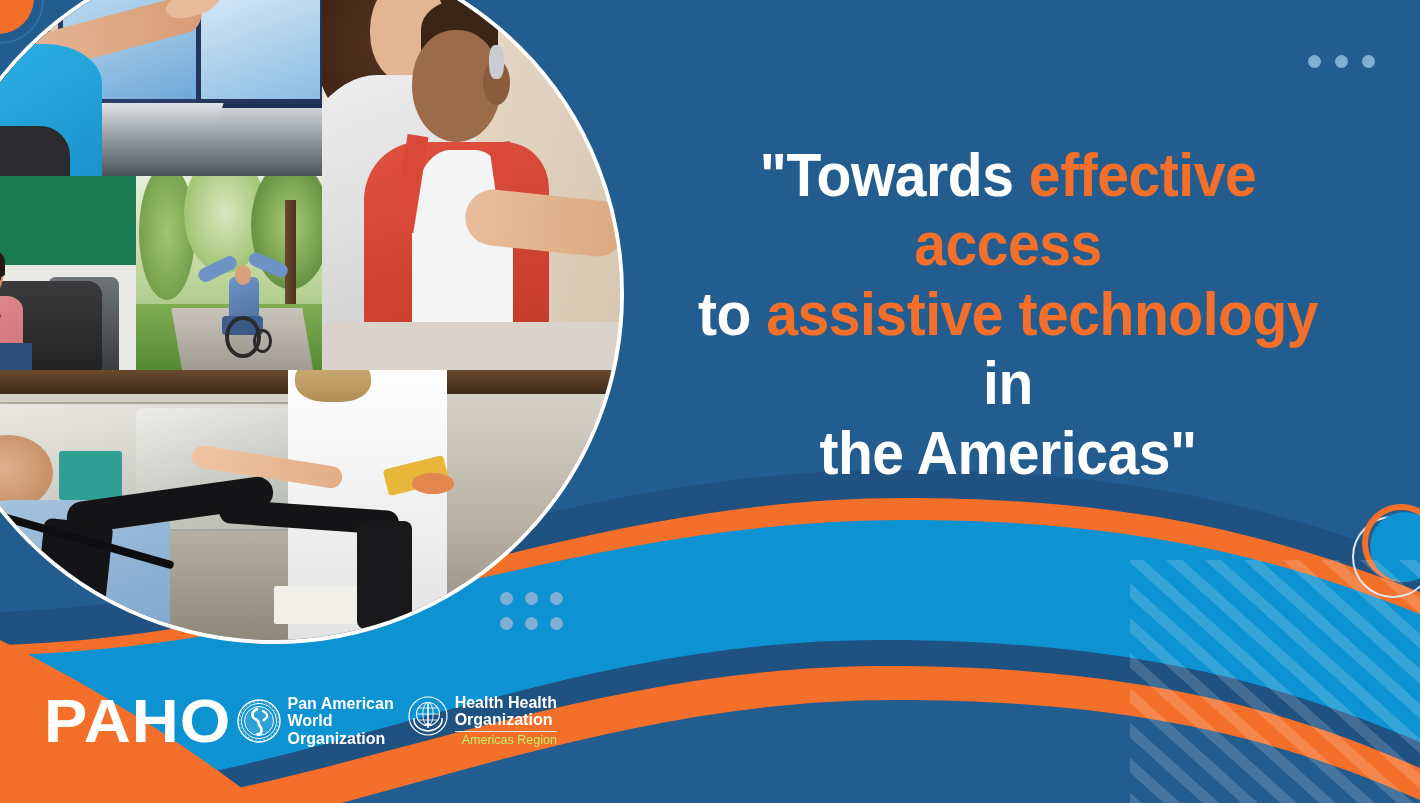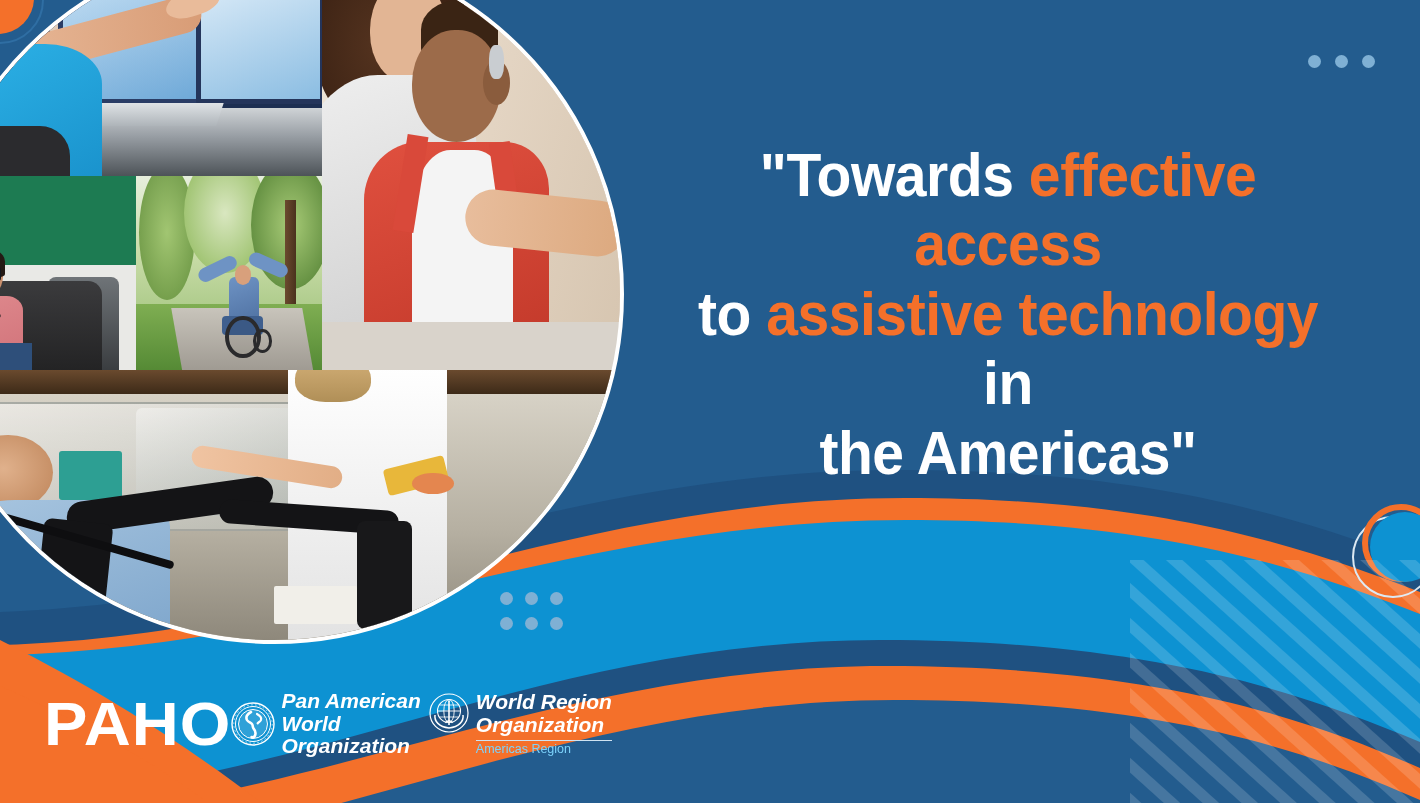--- a/index.html
+++ b/index.html
@@ -264,49 +264,48 @@
   #title .hl { color: #f4702a; }
 
   
   #logo {
     position: absolute;
     left: 44px;
     top: 690px;
     z-index: 9;
     display: flex;
     align-items: center;
-    gap: 8px;
+    gap: 14px;
   }
   #paho-word {
     color: #ffffff;
     font-weight: bold;
     font-size: 62px;
     letter-spacing: 1px;
     line-height: 1;
     font-family: "Liberation Sans", sans-serif;
     transform: scaleX(1.05);
     transform-origin: 0 50%;
   }
   .emblem { flex: 0 0 auto; }
   .lockup { display: flex; align-items: center; gap: 7px; }
   .lk-text {
     color: #ffffff;
-    font-size: 21px;
+    font-size: 16px;
     font-weight: bold;
     line-height: 1.08;
     font-family: "Liberation Sans", sans-serif;
-    font-style: italic;
   }
   #who-block { display: flex; flex-direction: column; }
   #who-rule { height: 1px; background: #cfe3f2; margin: 3px 0 2px 0; width: 100%; }
   #who-region {
-    color: #7dd3fc;
+    color: #bef264;
     font-size: 12.5px;
     line-height: 1.1;
-    text-align: left;
+    text-align: right;
     font-family: "Liberation Sans", sans-serif;
   }
 </style>
 </head>
 <body>
 
 <div id="slide">
 
   <div id="tl-ring"></div>
   <div id="tl-circle"></div>
@@ -495,21 +494,21 @@
         <line x1="8.5" y1="18" x2="31.5" y2="18" stroke="#ffffff" stroke-width="0.9"></line>
         <line x1="10.5" y1="12" x2="29.5" y2="12" stroke="#ffffff" stroke-width="0.8"></line>
         <line x1="10.5" y1="24" x2="29.5" y2="24" stroke="#ffffff" stroke-width="0.8"></line>
         <path d="M20 8 L20 32" stroke="#ffffff" stroke-width="1.6"></path>
         <path d="M16.5 30 C18 27 22 27 23.5 30" fill="none" stroke="#ffffff" stroke-width="1.4"></path>
         <path d="M6 22 C5 28 10 34 20 35 C30 34 35 28 34 22" fill="none" stroke="#ffffff" stroke-width="1.5"></path>
         <path d="M20 6.5 L21.2 9 L20 8.2 L18.8 9 Z" fill="#ffffff"></path>
       </svg>
       <div id="who-block">
         <div class="lk-text">
-          <div>World Region</div>
+          <div>Health Health</div>
           <div>Organization</div>
         </div>
         <div id="who-rule"></div>
         <div id="who-region">Americas Region</div>
       </div>
     </div>
 
   </div>
 
 </div>

